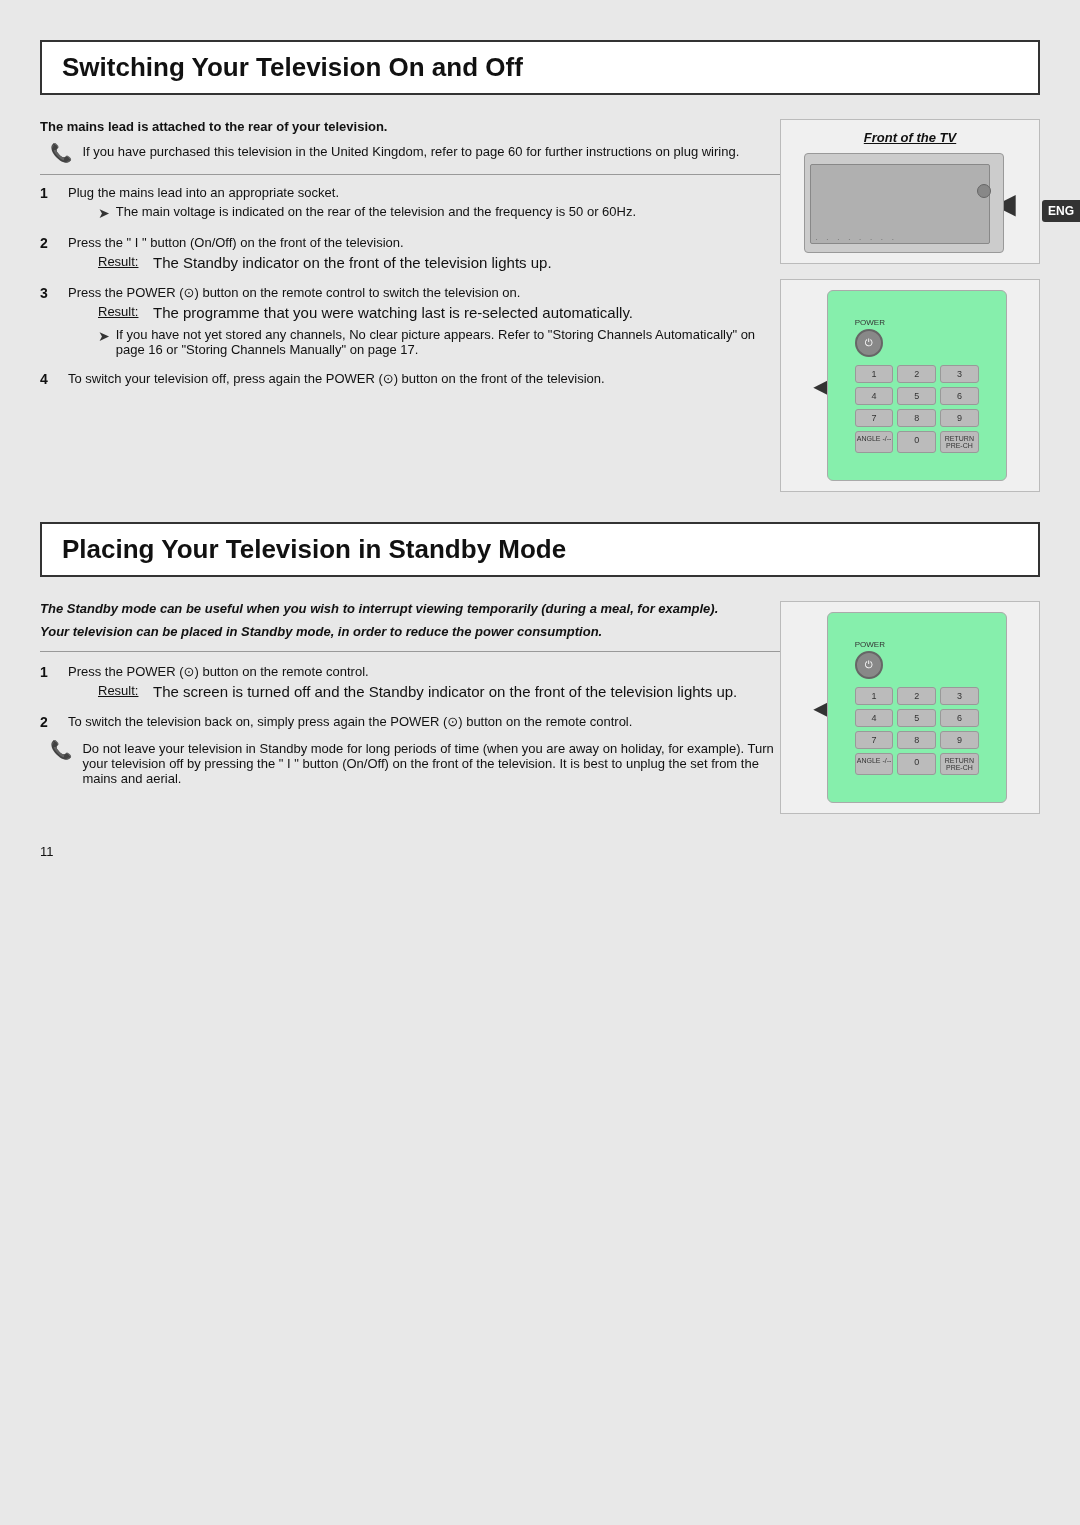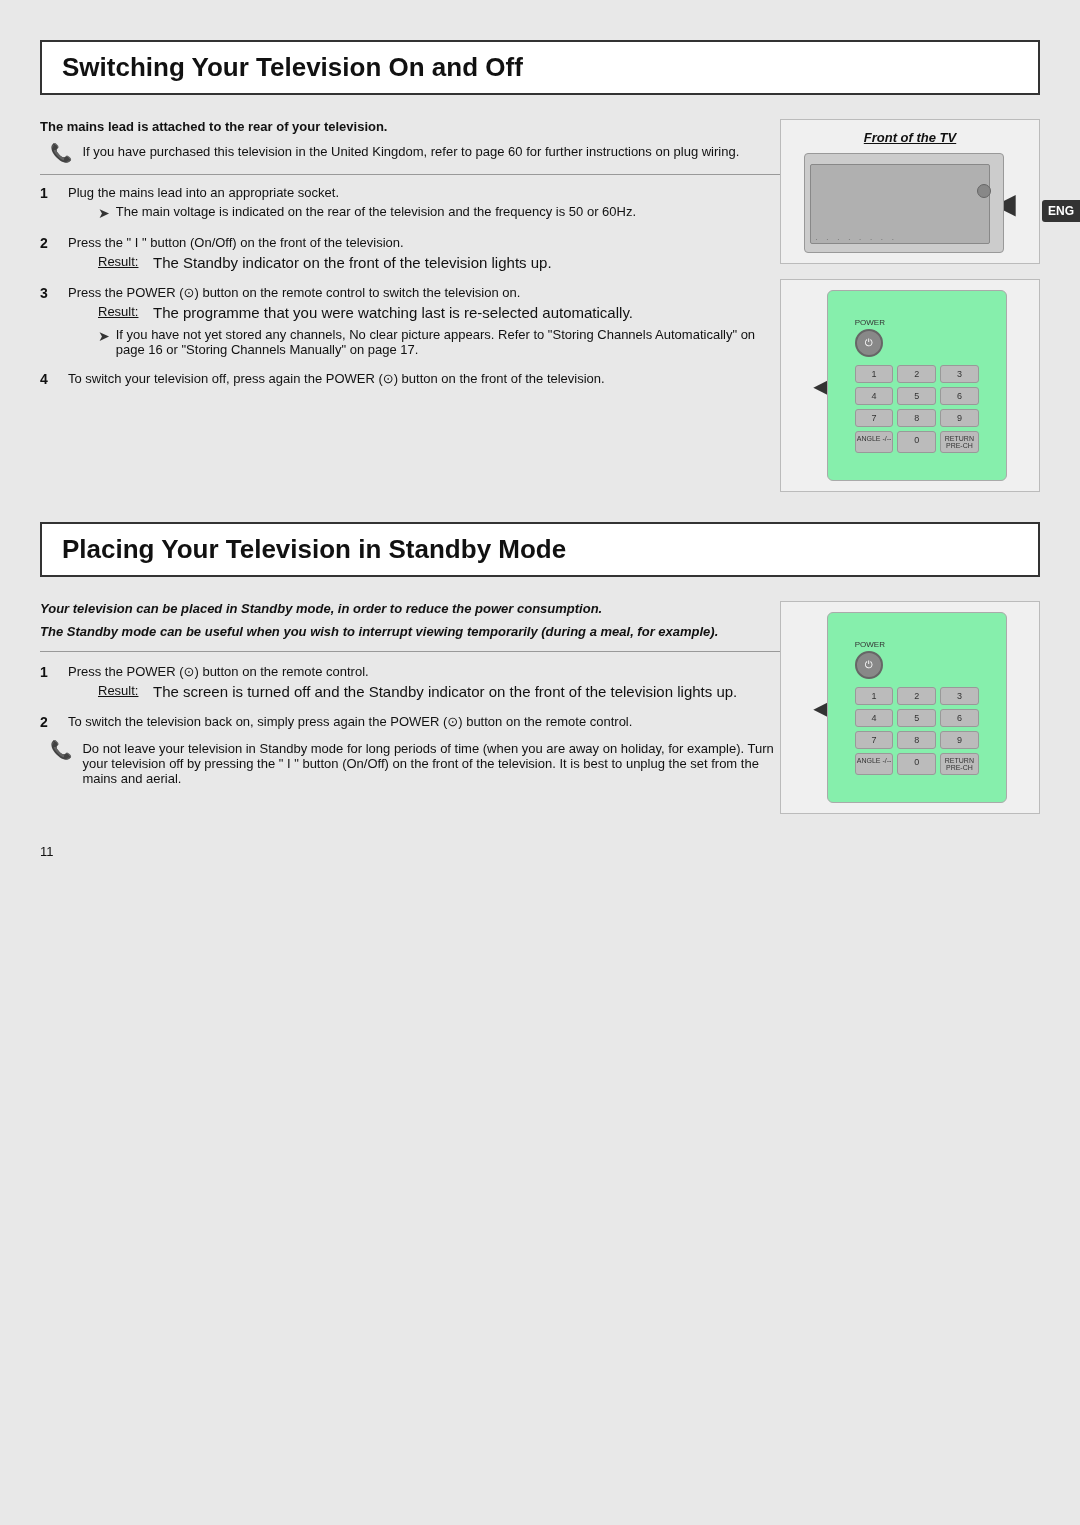--- a/index.html
+++ b/index.html
@@ -390,22 +390,22 @@
     </div>
 
     <div class="section2">
       <div class="section-header">
         <h1>Placing Your Television in Standby Mode</h1>
       </div>
 
       <div class="two-col">
 
         <div class="left-col">
+          <p class="italic-bold">The Standby mode can be useful when you wish to interrupt viewing temporarily (during a meal, for example).</p>
           <p class="italic-bold">Your television can be placed in Standby mode, in order to reduce the power consumption.</p>
-          <p class="italic-bold">The Standby mode can be useful when you wish to interrupt viewing temporarily (during a meal, for example).</p>
 
           <hr class="section-divider">
 
           <div class="step">
             <span class="step-num">1</span>
             <div class="step-content">
               <p class="step-text">Press the POWER (⊙) button on the remote control.</p>
               <div class="result-line">
                 <span class="result-label">Result:</span>
                 <span class="result-text">The screen is turned off and the Standby indicator on the front of the television lights up.</span>

